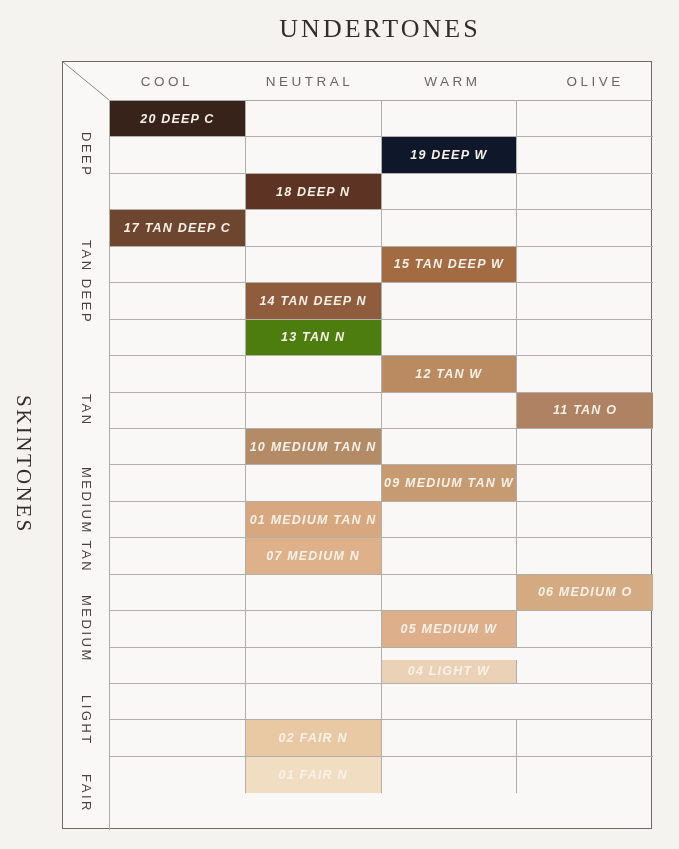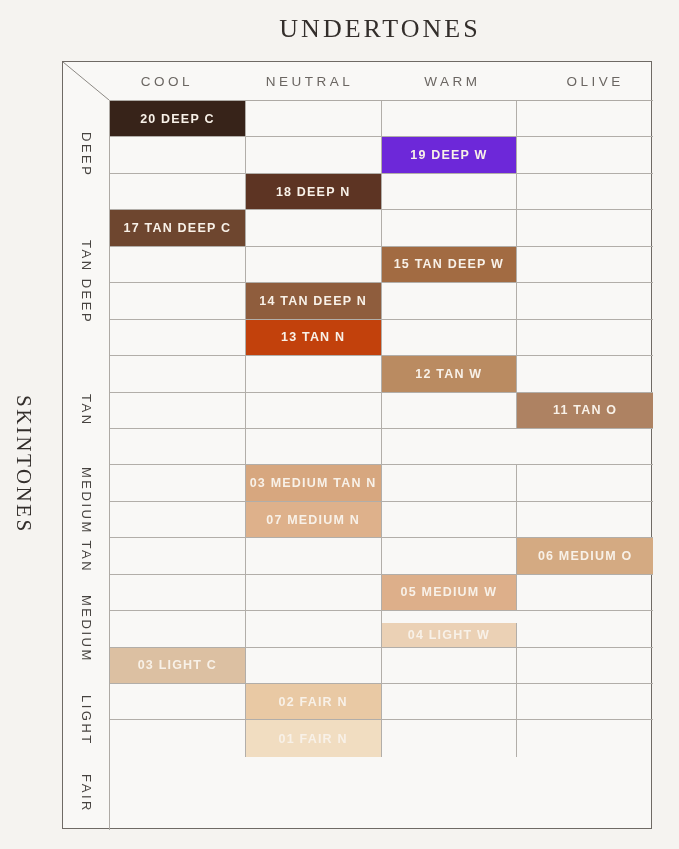--- a/index.html
+++ b/index.html
@@ -47,20 +47,21 @@
     white-space:nowrap;
   }
   .grid {
     position:absolute; left:46px; top:38px; width:544px; height:730px;
     border-top:1px solid #aeaaa5; border-left:1px solid #aeaaa5;
     box-sizing:border-box;
   }
   .grid-row {
     height:36.45px; display:flex; box-sizing:border-box;
     border-bottom:1px solid #b2aea9;
+    font-style:italic;
   }
   .grid-row:last-child { border-bottom:none; }
   .cell {
     width:136px; box-sizing:border-box;
     border-right:1px solid #b2aea9;
     display:flex; align-items:center; justify-content:center;
   }
   .cell:last-child { border-right:none; }
   .shade-label {
     font-size:12.5px; font-weight:bold; letter-spacing:1.2px;
@@ -104,21 +105,21 @@
         <div class="cell" style="background: rgb(55, 35, 25);">
           <span class="shade-label">20 DEEP C</span>
         </div>
         <div class="cell"></div>
         <div class="cell"></div>
         <div class="cell"></div>
       </div>
       <div class="grid-row">
         <div class="cell"></div>
         <div class="cell"></div>
-        <div class="cell" style="background: #6d28d9;">
+        <div class="cell" style="background: #0f172a;">
           <span class="shade-label">19 DEEP W</span>
         </div>
         <div class="cell"></div>
       </div>
       <div class="grid-row">
         <div class="cell"></div>
         <div class="cell" style="background: rgb(93, 52, 35);">
           <span class="shade-label">18 DEEP N</span>
         </div>
         <div class="cell"></div>
@@ -143,21 +144,21 @@
       <div class="grid-row">
         <div class="cell"></div>
         <div class="cell" style="background: rgb(143, 93, 61);">
           <span class="shade-label">14 TAN DEEP N</span>
         </div>
         <div class="cell"></div>
         <div class="cell"></div>
       </div>
       <div class="grid-row">
         <div class="cell"></div>
-        <div class="cell" style="background: #c2410c;">
+        <div class="cell" style="background: #4d7c0f;">
           <span class="shade-label">13 TAN N</span>
         </div>
         <div class="cell"></div>
         <div class="cell"></div>
       </div>
       <div class="grid-row">
         <div class="cell"></div>
         <div class="cell"></div>
         <div class="cell" style="background: rgb(186, 139, 97);">
           <span class="shade-label">12 TAN W</span>
@@ -167,27 +168,38 @@
       <div class="grid-row">
         <div class="cell"></div>
         <div class="cell"></div>
         <div class="cell"></div>
         <div class="cell" style="background: rgb(174, 130, 98);">
           <span class="shade-label">11 TAN O</span>
         </div>
       </div>
       <div class="grid-row">
         <div class="cell"></div>
-        <div class="cell"></div>
+        <div class="cell" style="background: rgb(179, 139, 102);">
+          <span class="shade-label">10 MEDIUM TAN N</span>
+        </div>
+        <div class="cell"></div>
+        <div class="cell"></div>
+      </div>
+      <div class="grid-row">
+        <div class="cell"></div>
+        <div class="cell"></div>
+        <div class="cell" style="background: rgb(198, 155, 114);">
+          <span class="shade-label">09 MEDIUM TAN W</span>
+        </div>
         <div class="cell"></div>
       </div>
       <div class="grid-row">
         <div class="cell"></div>
         <div class="cell" style="background: rgb(215, 167, 127);">
-          <span class="shade-label">03 MEDIUM TAN N</span>
+          <span class="shade-label">01 MEDIUM TAN N</span>
         </div>
         <div class="cell"></div>
         <div class="cell"></div>
       </div>
       <div class="grid-row">
         <div class="cell"></div>
         <div class="cell" style="background: rgb(222, 177, 139);">
           <span class="shade-label">07 MEDIUM N</span>
         </div>
         <div class="cell"></div>
@@ -211,23 +223,20 @@
       </div>
       <div class="grid-row">
         <div class="cell"></div>
         <div class="cell"></div>
         <div class="cell" style="background: rgb(235, 209, 181); margin-top: 12px;">
           <span class="shade-label">04 LIGHT W</span>
         </div>
         <div class="cell"></div>
       </div>
       <div class="grid-row">
-        <div class="cell" style="background: rgb(220, 192, 162);">
-          <span class="shade-label">03 LIGHT C</span>
-        </div>
         <div class="cell"></div>
         <div class="cell"></div>
         <div class="cell"></div>
       </div>
       <div class="grid-row">
         <div class="cell"></div>
         <div class="cell" style="background: rgb(233, 201, 164);">
           <span class="shade-label">02 FAIR N</span>
         </div>
         <div class="cell"></div>

